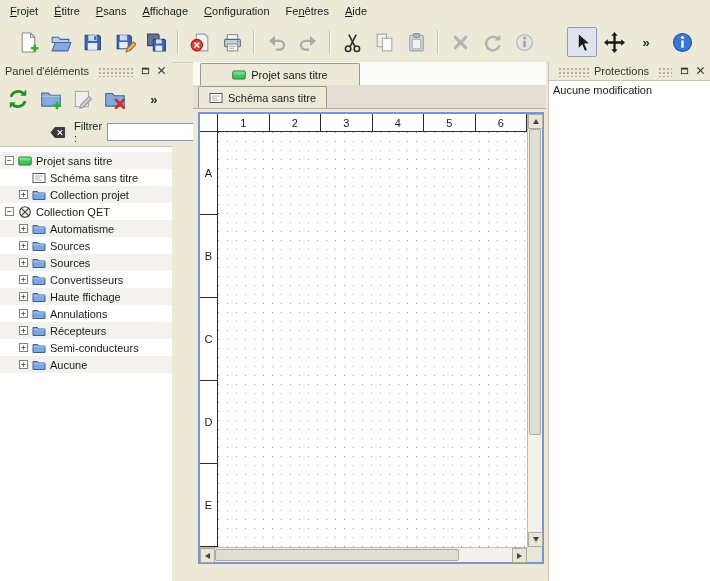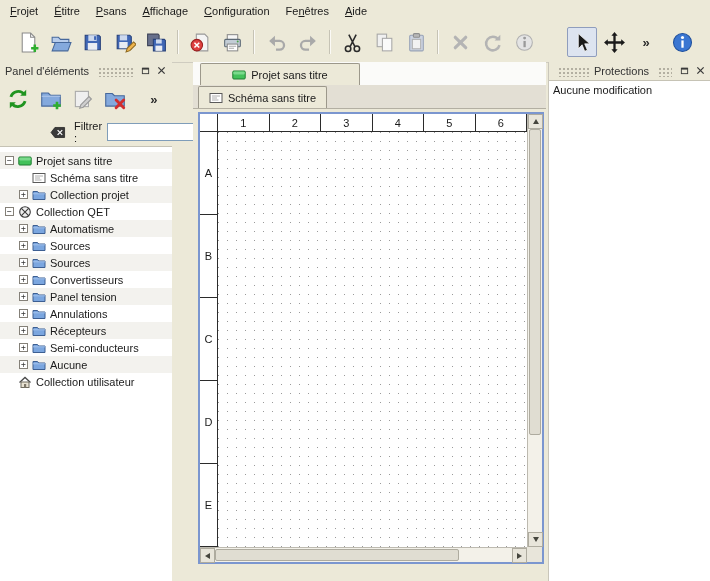--- a/index.html
+++ b/index.html
@@ -438,21 +438,21 @@
           <span class="tree-label">Convertisseurs</span>
         </div>
         <div class="tree-row alt" style="padding-left: 17px;">
           <span class="exp">+</span>
           <span class="tree-ico">
             <svg viewBox="0 0 14 14">
               <path d="M1 3.5h4.5l1.2 1.5H13v6.5H1z" fill="#7ba6df" stroke="#3d5f92"></path>
               <path d="M1 5.8h12" stroke="#a9c6ee" stroke-width="0.9"></path>
             </svg>
           </span>
-          <span class="tree-label">Panel tension</span>
+          <span class="tree-label">Haute ffichage</span>
         </div>
         <div class="tree-row" style="padding-left: 17px;">
           <span class="exp">+</span>
           <span class="tree-ico">
             <svg viewBox="0 0 14 14">
               <path d="M1 3.5h4.5l1.2 1.5H13v6.5H1z" fill="#7ba6df" stroke="#3d5f92"></path>
               <path d="M1 5.8h12" stroke="#a9c6ee" stroke-width="0.9"></path>
             </svg>
           </span>
           <span class="tree-label">Annulations</span>
@@ -479,31 +479,20 @@
         </div>
         <div class="tree-row alt" style="padding-left: 17px;">
           <span class="exp">+</span>
           <span class="tree-ico">
             <svg viewBox="0 0 14 14">
               <path d="M1 3.5h4.5l1.2 1.5H13v6.5H1z" fill="#7ba6df" stroke="#3d5f92"></path>
               <path d="M1 5.8h12" stroke="#a9c6ee" stroke-width="0.9"></path>
             </svg>
           </span>
           <span class="tree-label">Aucune</span>
-        </div>
-        <div class="tree-row" style="padding-left: 3px;">
-          <span class="exp-spacer"></span>
-          <span class="tree-ico">
-            <svg viewBox="0 0 14 14">
-              <path d="M1.5 7.5L7 2.5l5.5 5" fill="none" stroke="#4a4a4a" stroke-width="1.3"></path>
-              <rect x="3" y="7" width="8" height="5.5" fill="#e8e2d2" stroke="#6e6a5e"></rect>
-              <rect x="6" y="9" width="2.2" height="3.5" fill="#7d7668"></rect>
-            </svg>
-          </span>
-          <span class="tree-label">Collection utilisateur</span>
         </div>
       </div>
   </div>
 
   <div class="center">
     <div class="project-tabbar">
       <div class="tab project-tab">
         <span class="tab-ico">
             <svg viewBox="0 0 14 14">
               <rect x="0.8" y="3" width="12.4" height="8" rx="1" fill="#43c15a" stroke="#1f7d31"></rect>

